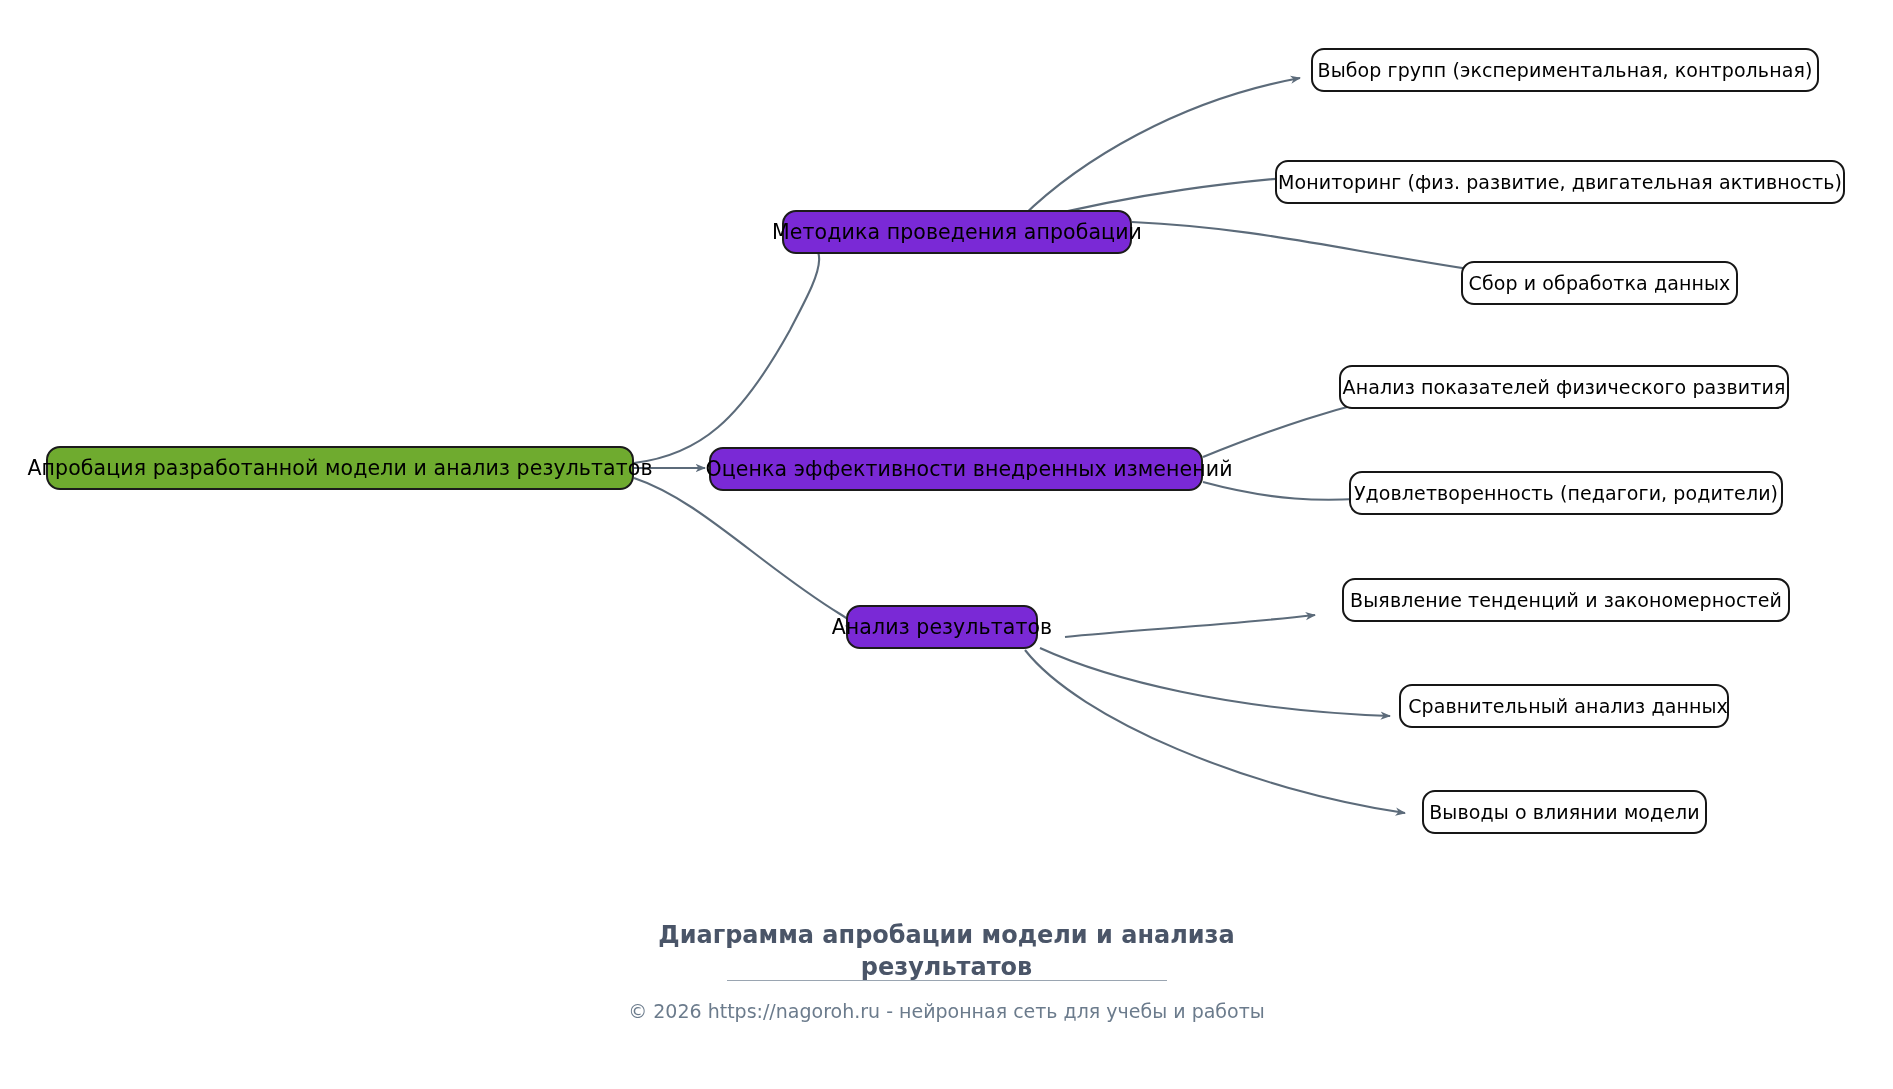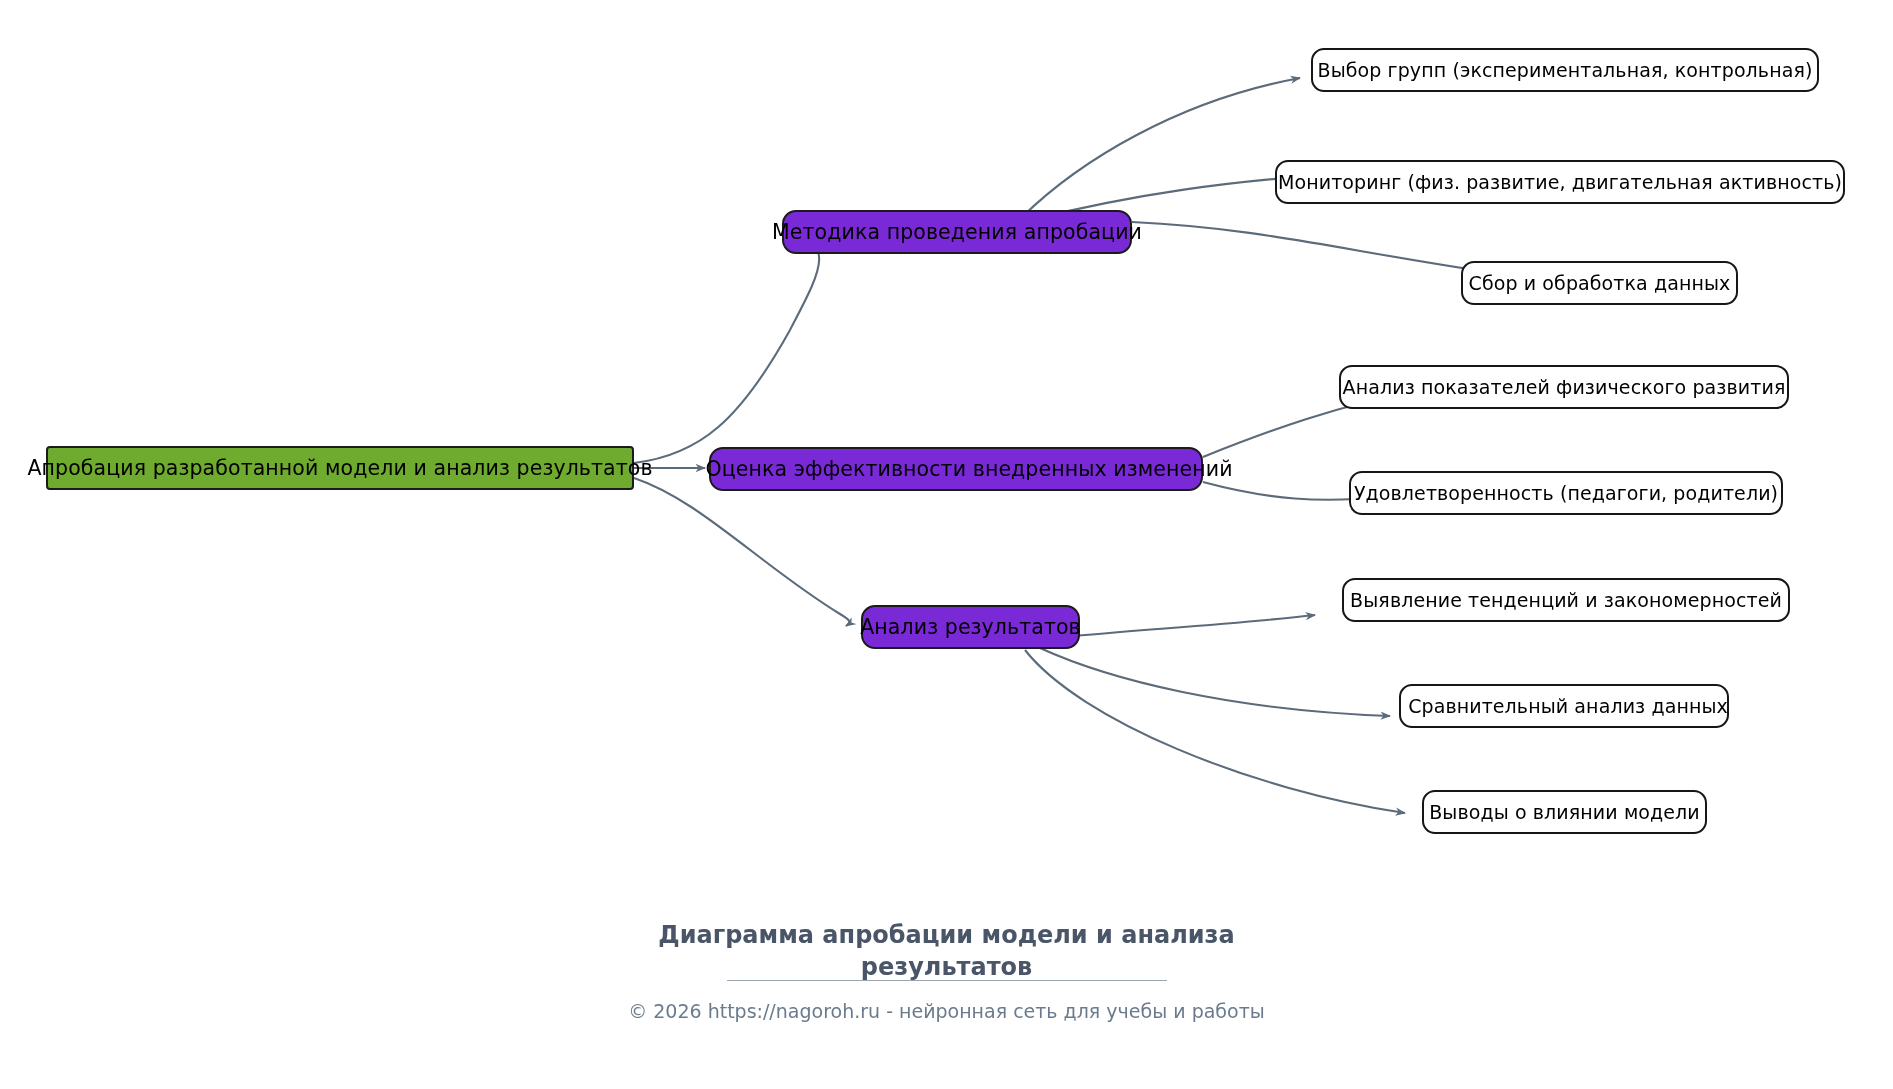--- a/index.html
+++ b/index.html
@@ -52,21 +52,21 @@
     white-space: nowrap;
     border-style: solid;
     color: #000000;
     letter-spacing: 0.1px;
   }
 
   .node-root {
     background: #6fab2f;
     border-color: #1b1b1b;
     border-width: 2px;
-    border-radius: 4px;
+    border-radius: 14px;
     font-size: 20.5px;
     height: 44px;
   }
 
   .node-branch {
     background: #7a29d6;
     border-color: #1b1b1b;
     border-width: 2px;
     border-radius: 14px;
     font-size: 20.5px;
@@ -148,21 +148,21 @@
   </svg>
 
   <div id="node-layer">
 
     <div class="node node-root" style="left:46px; top:446px; width:588px;">Апробация разработанной модели и анализ результатов</div>
 
     <div class="node node-branch" style="left:782px; top:210px; width:350px;">Методика проведения апробации</div>
 
     <div class="node node-branch" style="left:709px; top:447px; width:494px;padding-left:26px;">Оценка эффективности внедренных изменений</div>
 
-    <div class="node node-branch" style="left:846px; top:605px; width:219px;margin-left:15px;">Анализ результатов</div>
+    <div class="node node-branch" style="left:846px; top:605px; width:192px;">Анализ результатов</div>
 
     <div class="node node-leaf" style="left:1311px; top:48px; width:508px;">Выбор групп (экспериментальная, контрольная)</div>
 
     <div class="node node-leaf" style="left:1275px; top:160px; width:570px;">Мониторинг (физ. развитие, двигательная активность)</div>
 
     <div class="node node-leaf" style="left:1427px; top:261px; width:277px;margin-left:34px;">Сбор и обработка данных</div>
 
     <div class="node node-leaf" style="left:1349px; top:471px; width:434px;">Удовлетворенность (педагоги, родители)</div>
 
     <div class="node node-leaf" style="left:1339px; top:365px; width:450px;">Анализ показателей физического развития</div>

